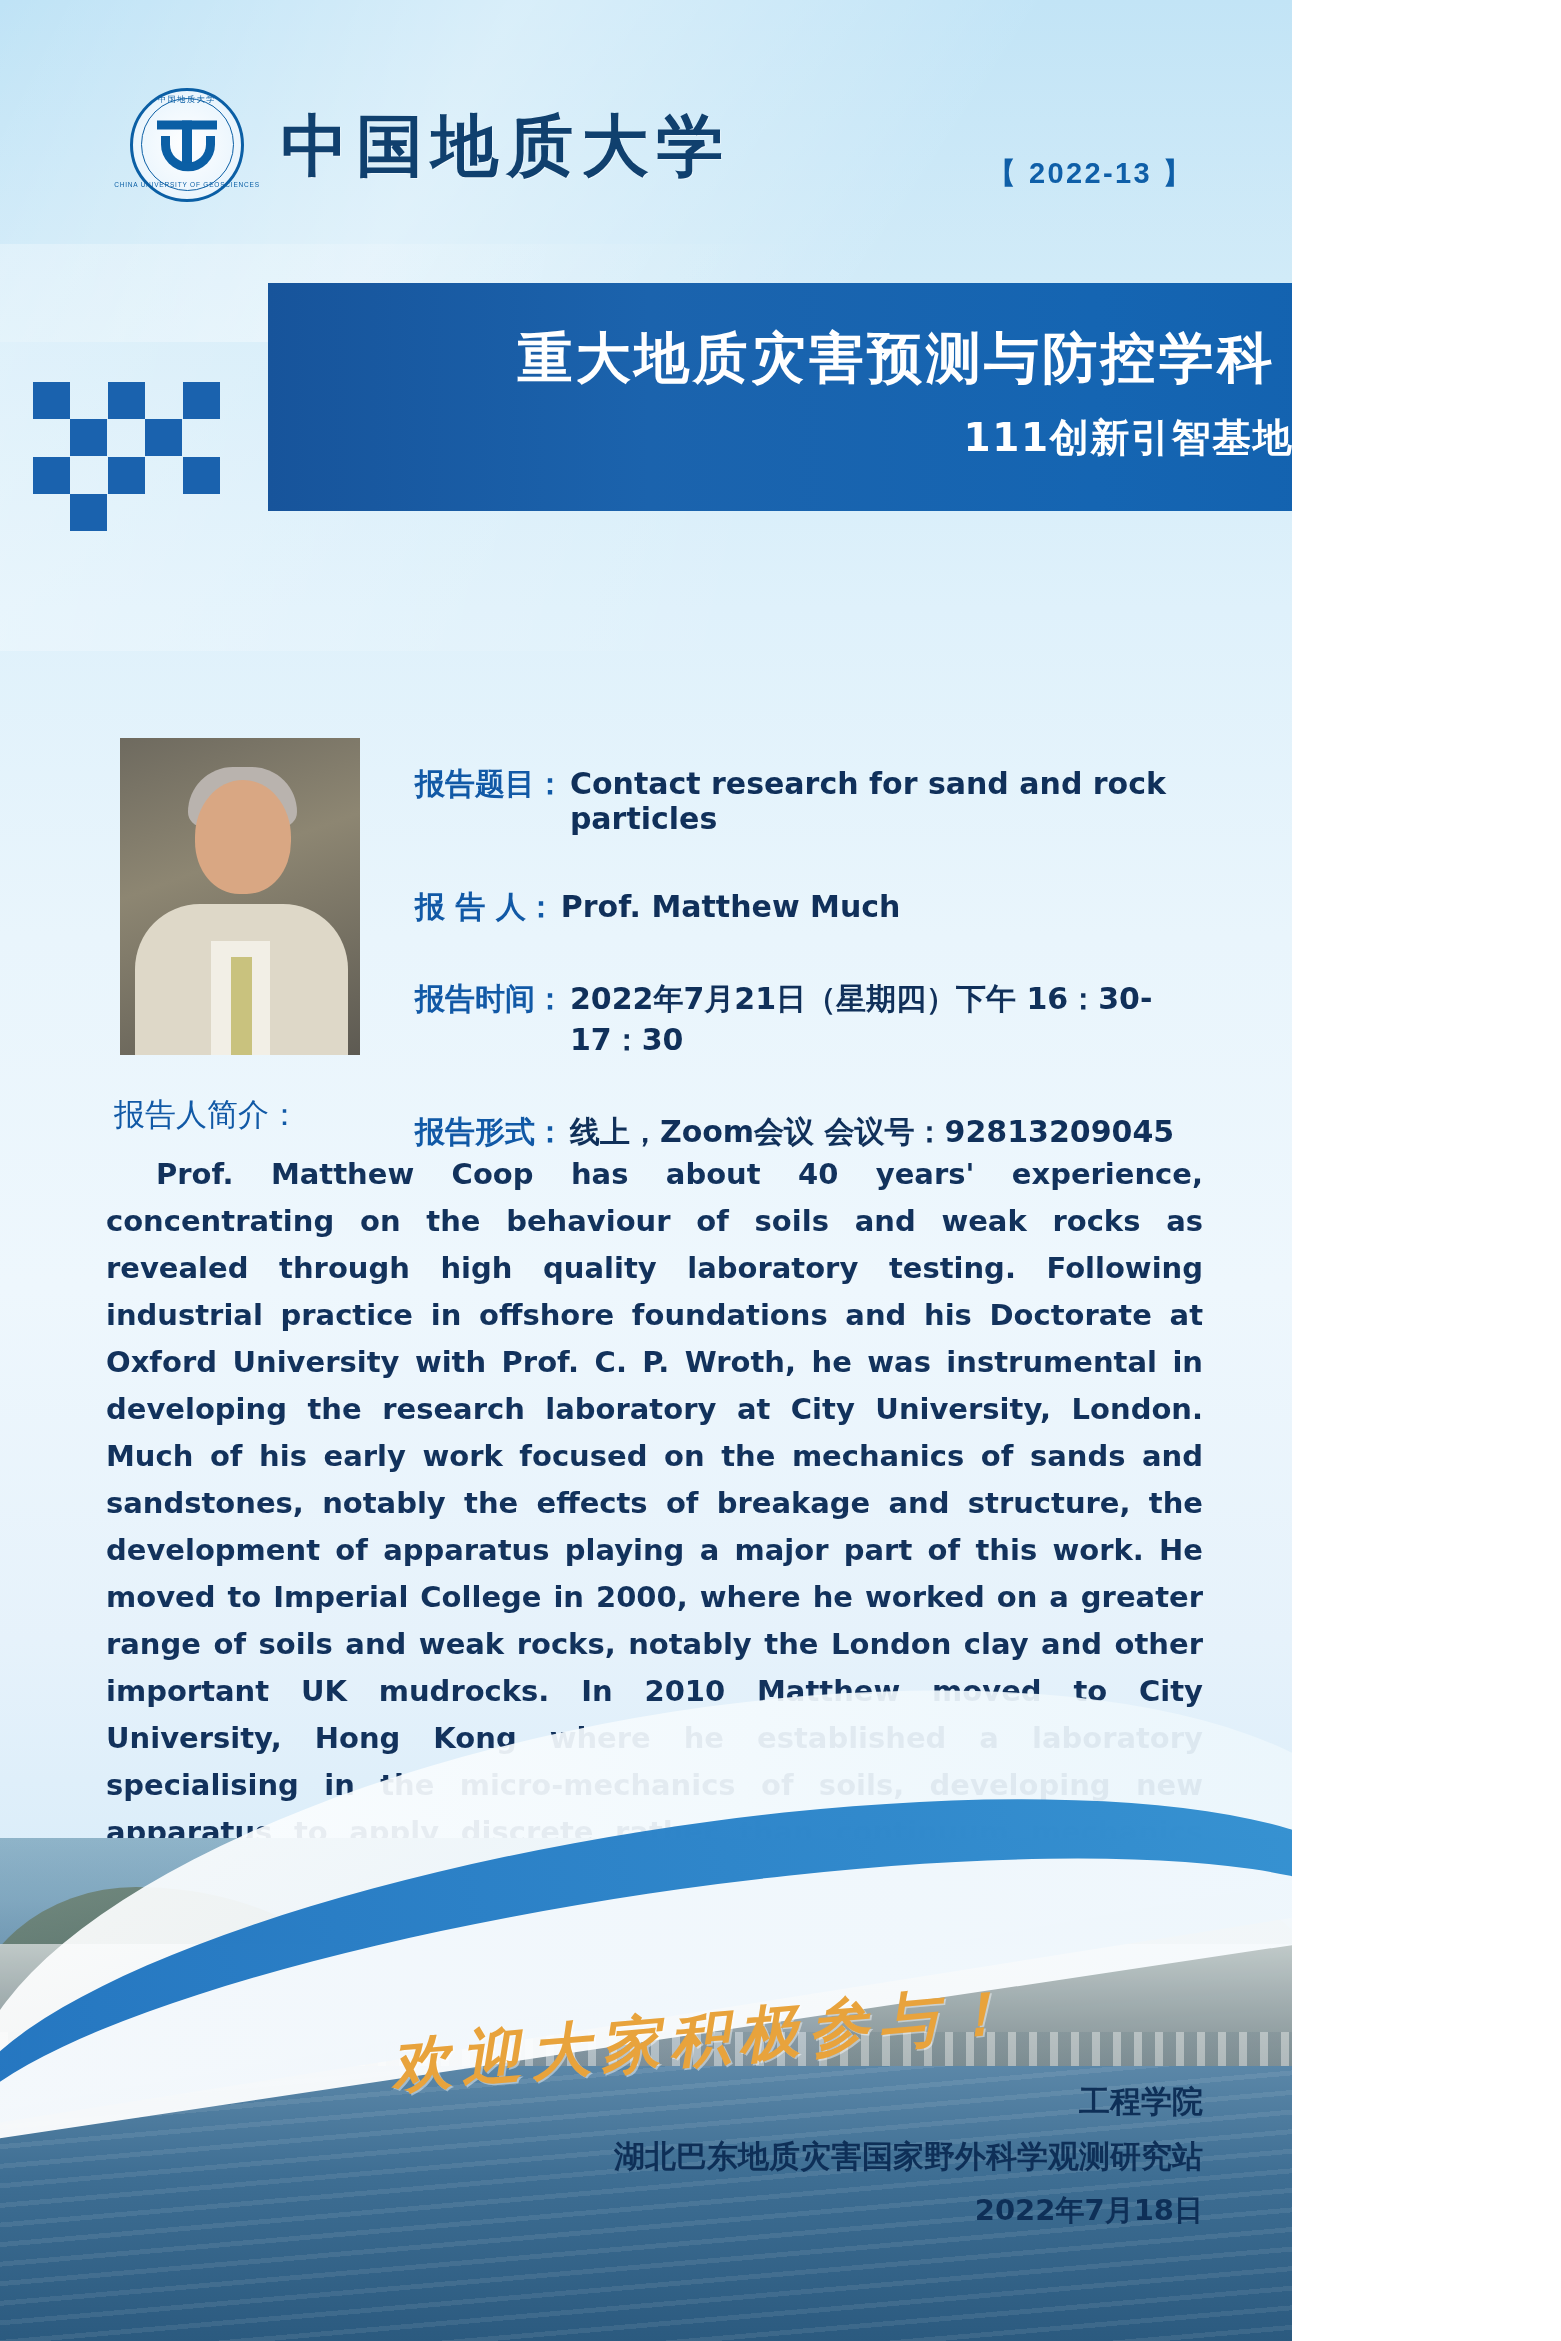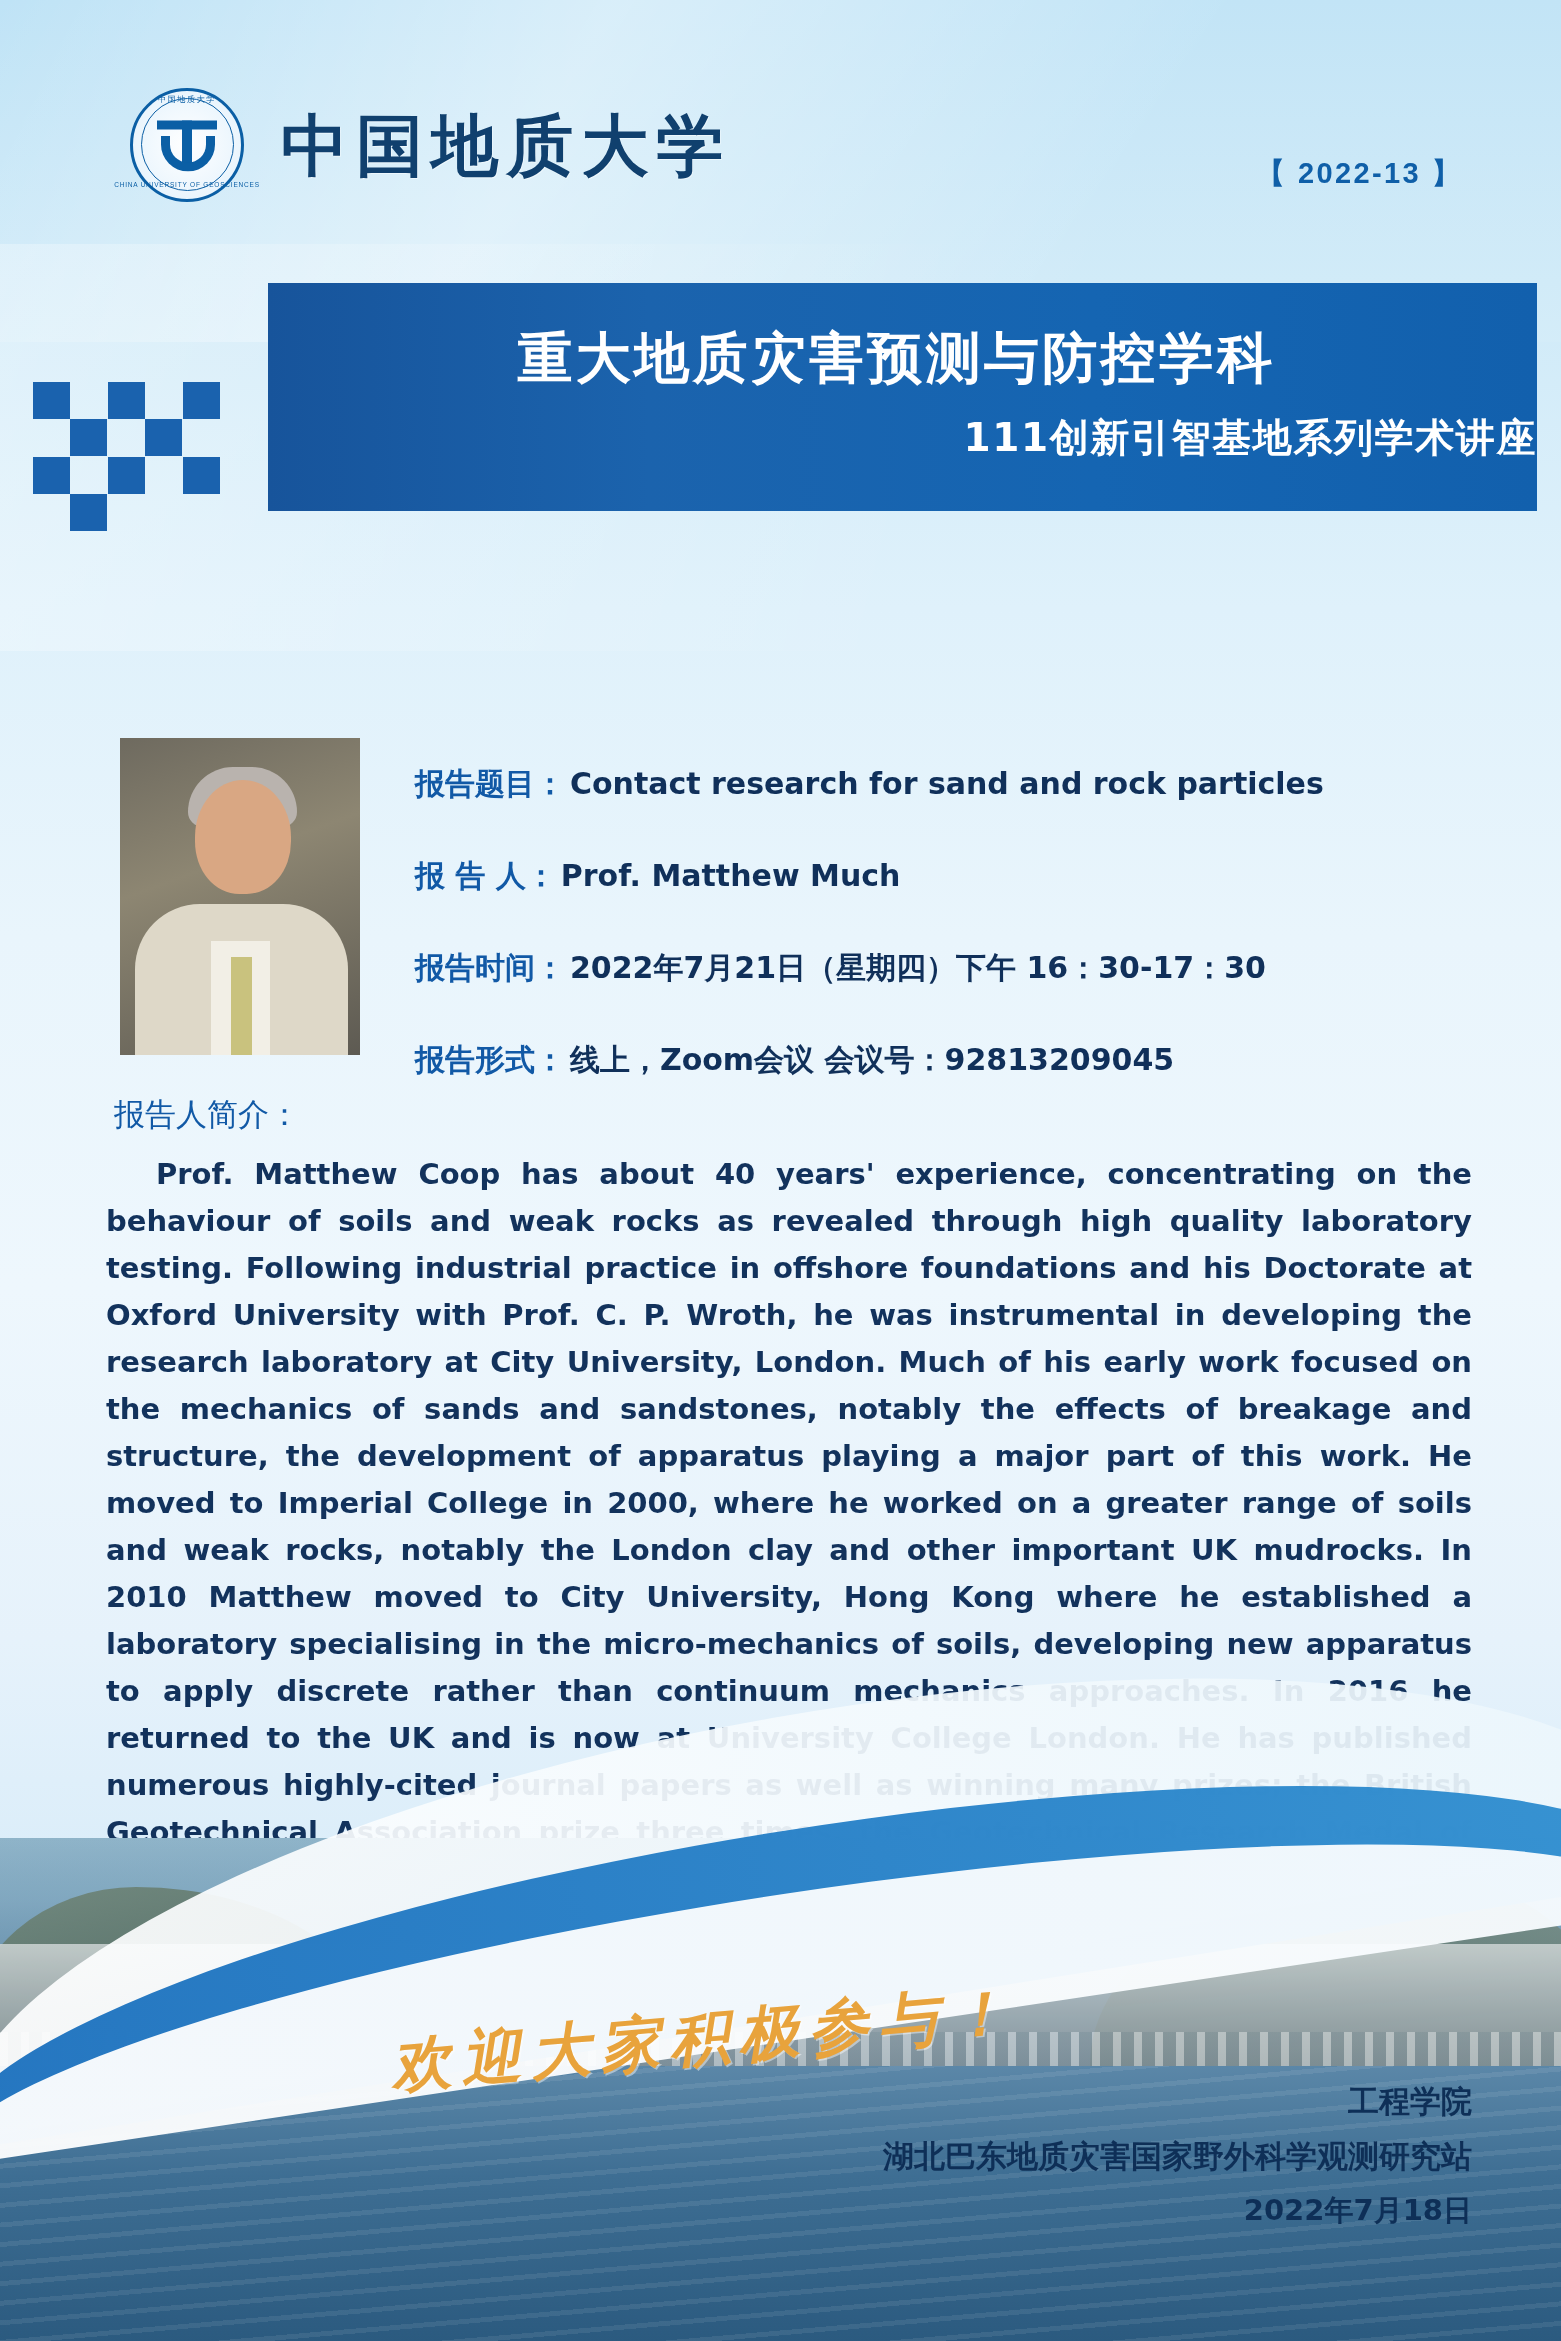--- a/index.html
+++ b/index.html
@@ -9,21 +9,21 @@
   body {
     width: 1561px;
     height: 2342px;
     font-family: "Liberation Sans", sans-serif;
     background: #ffffff;
     overflow: hidden;
   }
 
   .poster {
     position: relative;
-    width: 1561px;
+    width: 1292px;
     height: 2342px;
     overflow: hidden;
     background: linear-gradient(180deg, #bfe3f6 0%, #cfeaf8 12%, #dff1fb 26%, #e9f5fc 40%, #eef7fd 55%, #e6f2fb 70%, #d8ecf9 82%, #cfe7f7 92%, #c6e2f5 100%);
   }
 
   
   .sky-band {
     position: absolute;
     left: 0; right: 0;
     pointer-events: none;

